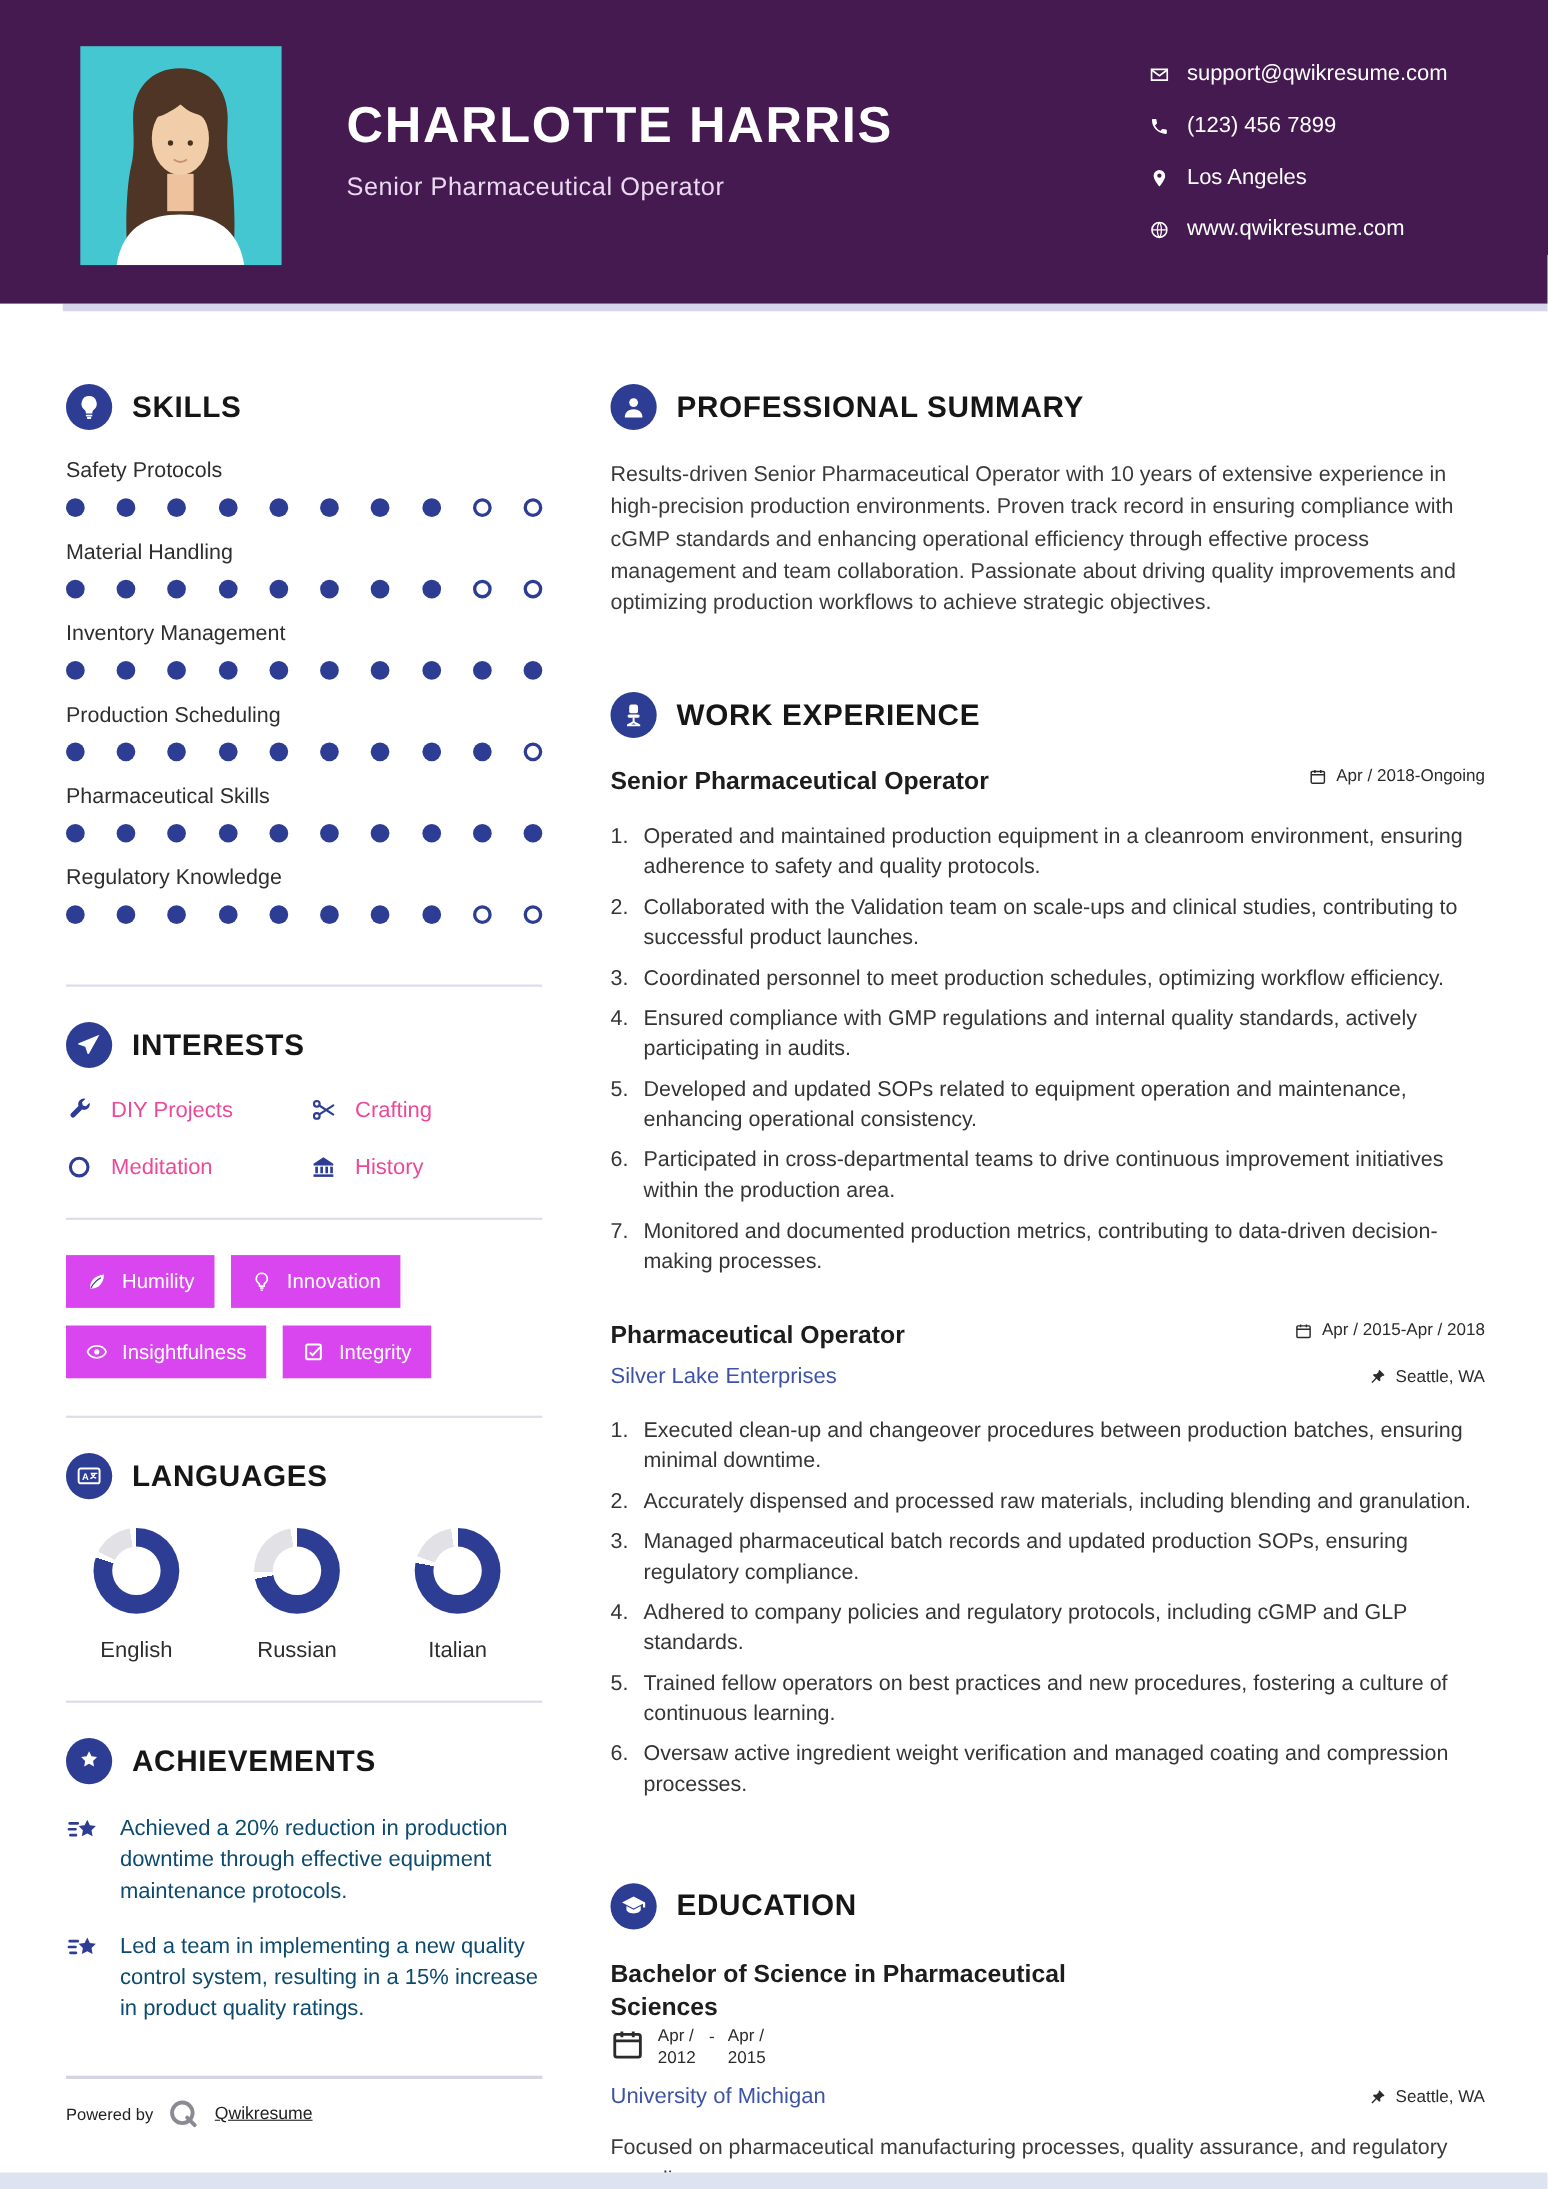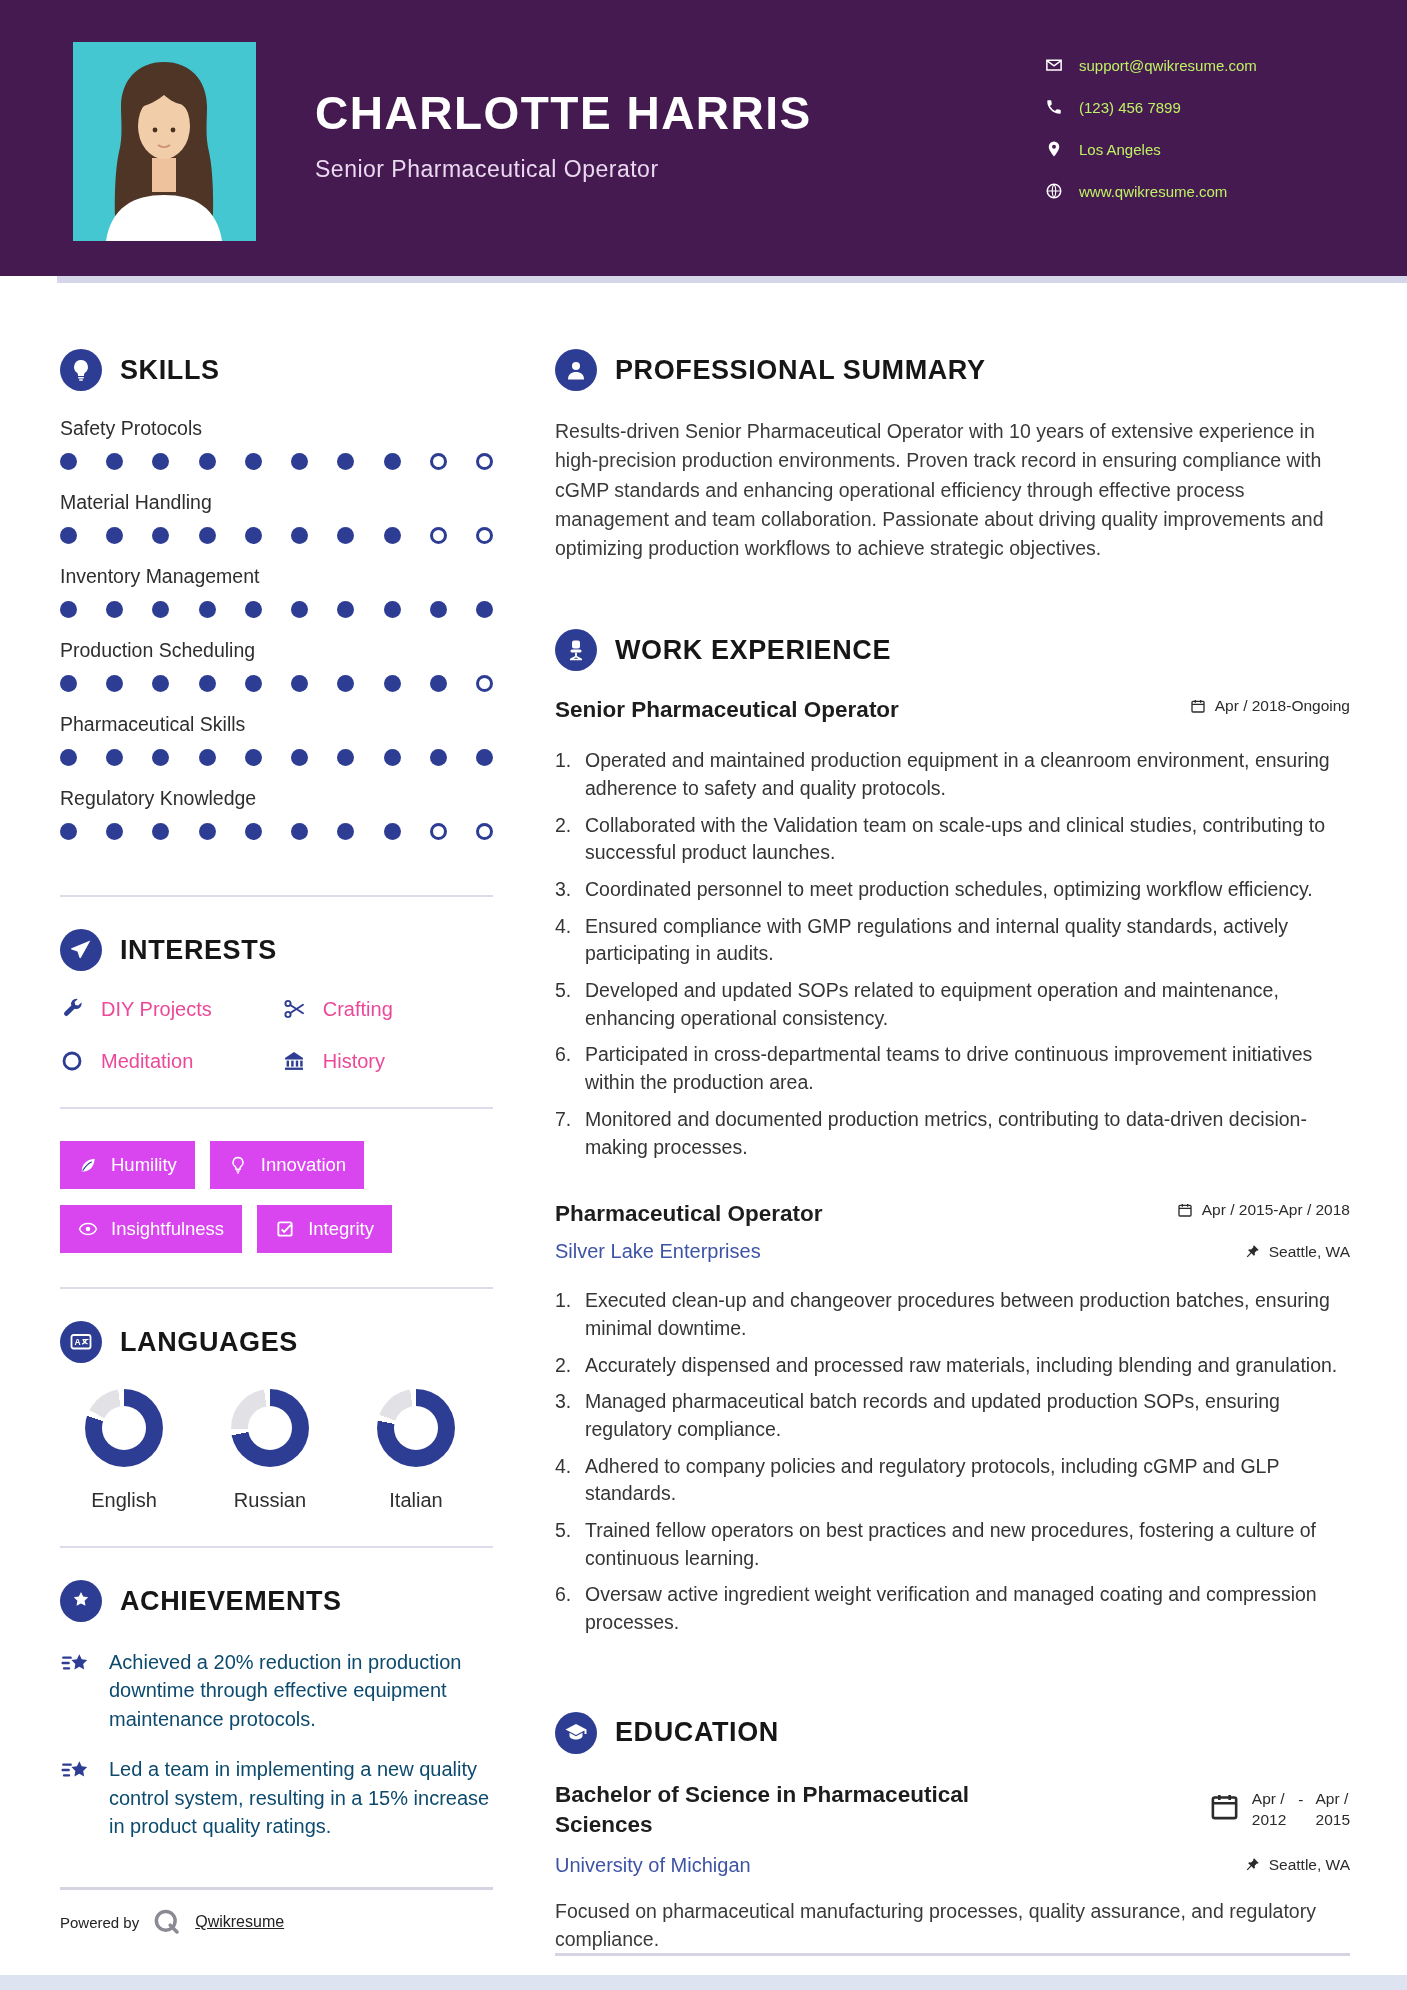--- a/index.html
+++ b/index.html
@@ -8,21 +8,21 @@
     font-family:"Liberation Sans", sans-serif;color:#333;overflow:hidden;
   }
   svg{display:block;}
   
   .header{height:276px;background:#451a50;position:relative;}
   .photo{position:absolute;left:73px;top:42px;width:183px;height:199px;background:#44c7d0;overflow:hidden;}
   .id-block{position:absolute;left:315px;top:86px;}
   .name{font-size:46px;font-weight:bold;color:#ffffff;letter-spacing:1.5px;}
   .role{font-size:23px;color:#ead9f0;margin-top:16px;letter-spacing:.5px;}
   .contacts{position:absolute;right:64px;top:56px;width:298px;}
-  .contact-row{display:flex;align-items:center;gap:16px;margin-bottom:24px;color:#bef264;font-size:15px;}
+  .contact-row{display:flex;align-items:center;gap:16px;margin-bottom:24px;color:#ffffff;font-size:20px;}
   .contact-row .cic{width:18px;height:18px;color:#fff;flex:none;}
   .header-strip{margin-left:57px;height:7px;background:#d6d6ea;}
   
   .main{display:flex;gap:62px;box-sizing:border-box;height:1692px;padding:66px 57px 38px 60px;}
   .col{display:flex;flex-direction:column;}
   .col-left{width:433px;flex:none;}
   .col-right{flex:1;}
   .section-head{display:flex;align-items:center;gap:18px;margin-bottom:26px;}
   .icon-badge{width:42px;height:42px;border-radius:50%;background:#2e3d94;display:flex;align-items:center;justify-content:center;flex:none;color:#fff;}
   .icon-badge svg{width:24px;height:24px;}
@@ -62,21 +62,21 @@
   .job{margin-bottom:40px;}
   .job-head{display:flex;justify-content:space-between;align-items:flex-start;}
   .job-title{font-size:22.5px;font-weight:bold;color:#1d1d1d;}
   .meta{display:flex;align-items:center;gap:9px;font-size:15.5px;color:#2b2b2b;white-space:nowrap;}
   .meta .mic{width:16px;height:16px;color:#2b2b2b;flex:none;}
   .company-row{display:flex;justify-content:space-between;align-items:center;margin-top:13px;}
   .company{font-size:20px;color:#3d53a6;text-decoration:none;}
   ol.bullets{list-style:none;margin:24px 0 0;padding:0 0 0 30px;counter-reset:b;}
   ol.bullets li{counter-increment:b;position:relative;font-size:19.5px;color:#353535;line-height:1.42;margin-bottom:9px;}
   ol.bullets li::before{content:counter(b) ".";position:absolute;left:-30px;top:0;}
-  .edu-head{display:flex;justify-content:space-between;align-items:center;}
+  .edu-head{display:flex;justify-content:space-between;align-items:flex-start;flex-direction:column;}
   .degree{font-size:22.5px;font-weight:bold;color:#1d1d1d;width:480px;line-height:1.35;}
   .edu-dates{display:flex;gap:12px;align-items:flex-start;font-size:15.5px;color:#2b2b2b;}
   .mini-date{width:50px;line-height:1.35;}
   .date-sep{margin-top:2px;}
   .edu-desc{margin-top:20px;font-size:19.5px;color:#3a3a3a;line-height:1.45;}
   .bottom-strip{position:absolute;left:0;bottom:0;width:100%;height:15px;background:#dde3f1;}
 </style>
 </head>
 <body>
 

